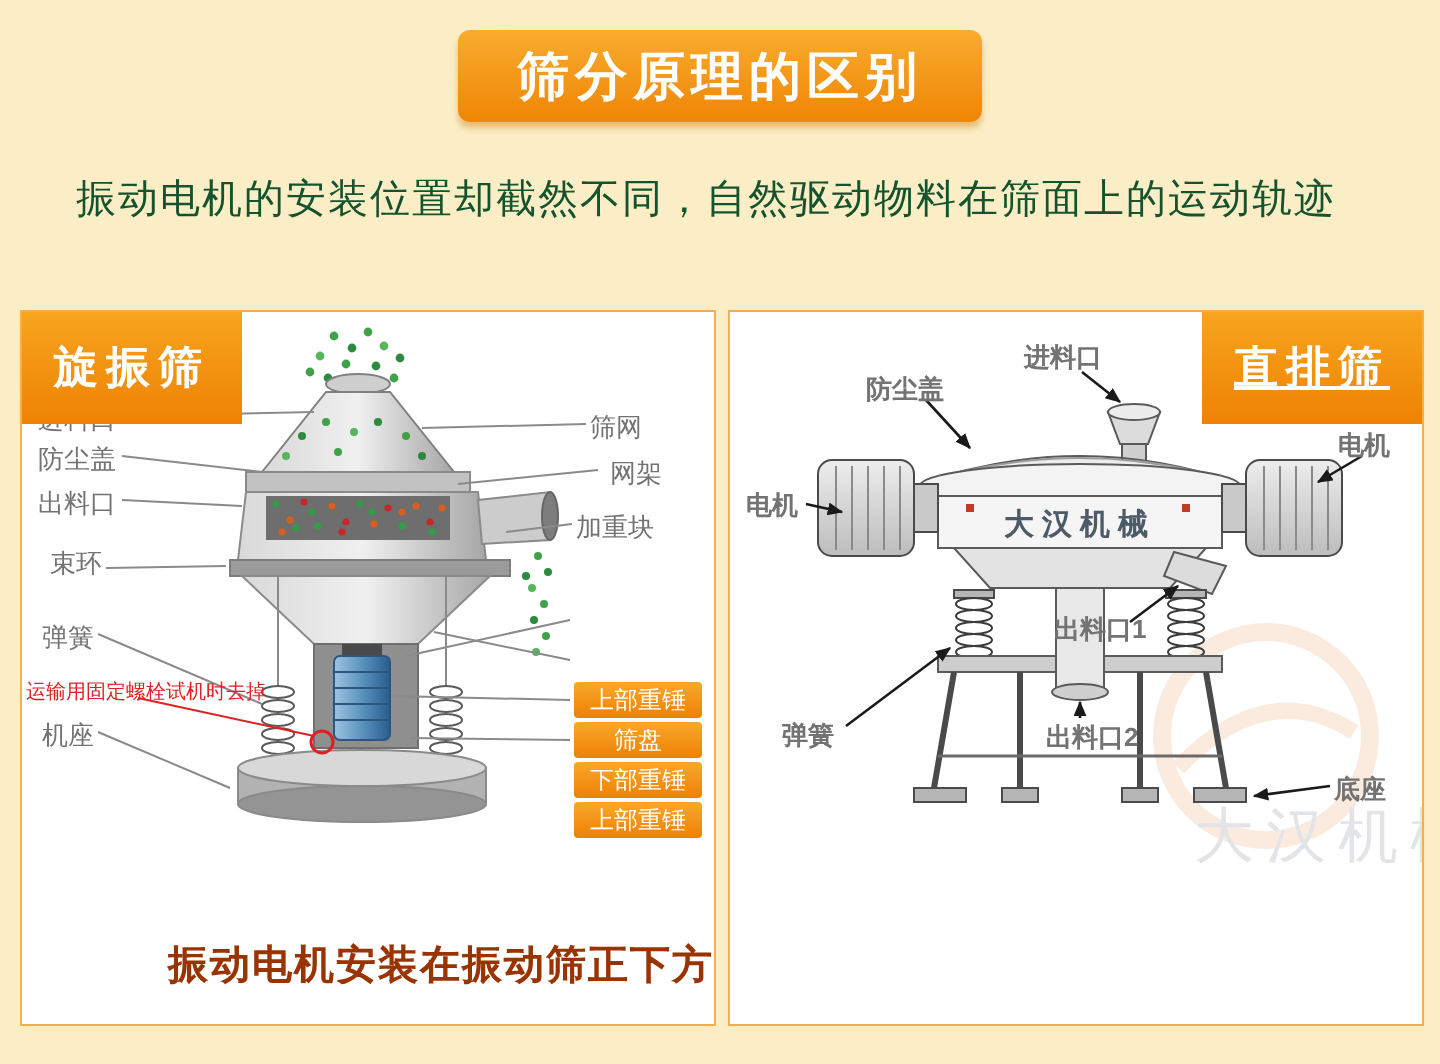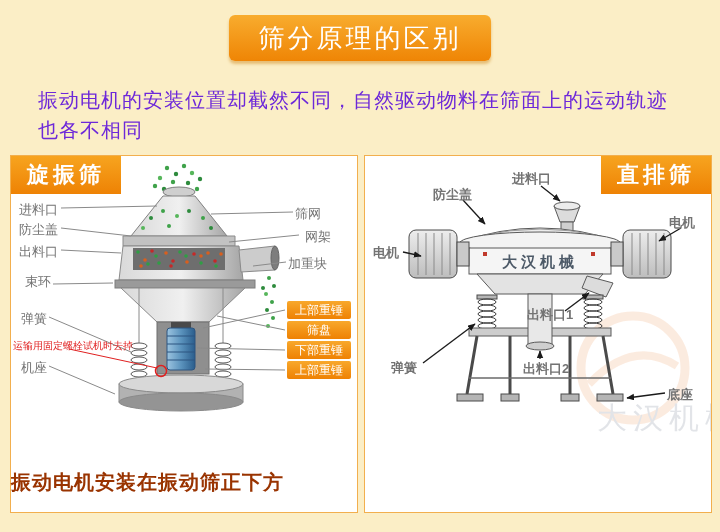--- a/index.html
+++ b/index.html
@@ -5,57 +5,56 @@
   html,body{margin:0;padding:0;}
   body{
     width:720px;height:532px;position:relative;overflow:hidden;
     background:#FBEEC6;
     font-family:"Liberation Sans",sans-serif;
   }
   .banner{
     position:absolute;left:229px;top:15px;width:262px;height:46px;border-radius:6px;
     background:linear-gradient(180deg,#F8AC2E,#EF8505);
     box-shadow:0 3px 3px rgba(205,130,20,.45);
-    color:#fff;font-size:26px;font-weight:normal;letter-spacing:3px;
+    color:#fff;font-size:26px;font-weight:bold;letter-spacing:3px;
     display:flex;align-items:center;justify-content:center;
   }
-  .intro{position:absolute;left:38px;top:85px;color:#6d28d9;font-size:20px;line-height:30px;letter-spacing:1px;}
+  .intro{position:absolute;left:38px;top:85px;color:#14532d;font-size:20px;line-height:30px;letter-spacing:1px;}
   .panel{position:absolute;top:155px;width:346px;height:356px;background:#fff;border:1px solid #F2AF4E;}
   .panel-left{left:10px;}
   .panel-right{left:364px;}
   .tag{
-    position:absolute;top:0;height:38px;padding:0 16px;z-index:5;
+    position:absolute;top:0;height:56px;padding:0 16px;z-index:5;
     background:linear-gradient(180deg,#F7A41F,#EE8204);
     color:#fff;font-size:22px;font-weight:bold;letter-spacing:4px;
     display:flex;align-items:center;
   }
   .tag-left{left:0;}
-  .tag-right{right:0;}
+  .tag-right{right:0;text-decoration:underline;}
   .caption{
-    position:absolute;left:0;bottom:16px;width:100%;text-align:left;
+    position:absolute;left:0;bottom:16px;width:100%;text-align:right;
     color:#993300;font-size:20px;font-weight:bold;letter-spacing:1px;z-index:4;
   }
   .diagram{position:absolute;left:0;top:0;width:346px;height:356px;}
   .dlabel{position:absolute;font-size:13px;color:#737373;white-space:nowrap;z-index:3;}
   .dlabel-b{font-weight:bold;}
   .hlabel{
     position:absolute;width:64px;height:18px;border-radius:2px;z-index:3;
     background:linear-gradient(180deg,#F8A82C,#EE8103);
-    color:#fff;font-size:12px;display:flex;align-items:center;justify-content:center;
+    color:#fff;font-size:12px;display:flex;align-items:center;justify-content:center;margin-top:40px;
   }
   .warn{position:absolute;font-size:10px;color:#E02020;white-space:nowrap;z-index:3;}
 </style>
 </head>
 <body>
 
 <div class="banner">筛分原理的区别</div>
 
 <div class="intro">
   <div>振动电机的安装位置却截然不同，自然驱动物料在筛面上的运动轨迹</div>
-  <div>也各不相同</div>
 </div>
 
 <div class="panel panel-left">
   <div class="tag tag-left">旋振筛</div>
 
   <svg class="diagram" viewBox="0 0 346 356">
     <defs>
       <linearGradient id="lgMetal" x1="0" y1="0" x2="1" y2="0">
         <stop offset="0" stop-color="#d9d9d9"></stop>
           <stop offset="0.5" stop-color="#f0f0f0"></stop>

